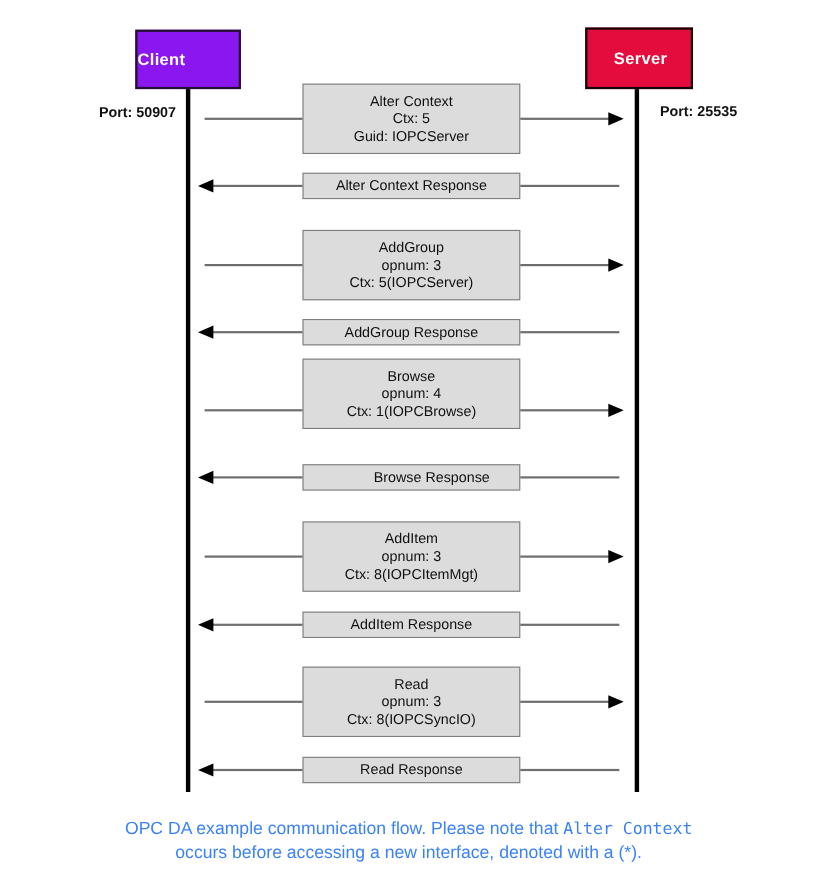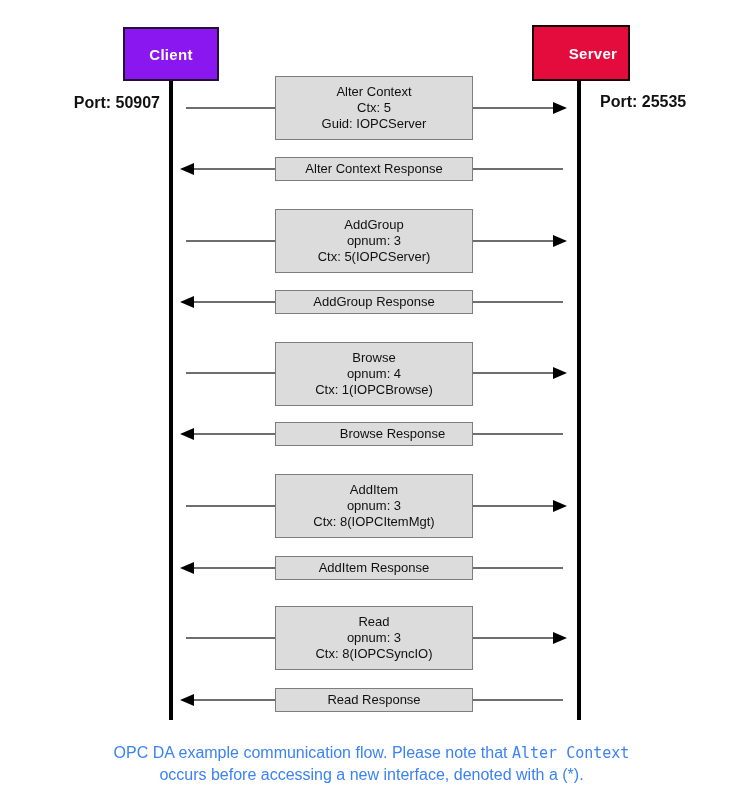--- a/index.html
+++ b/index.html
@@ -1,30 +1,30 @@
 <!DOCTYPE html>
 <html><head>
 <meta charset="utf-8">
 <style>
   html,body { margin:0; padding:0; background:#ffffff; }
   #canvas {
     position:relative; width:743px; height:793px; background:#ffffff;
     font-family:"Liberation Sans", sans-serif; overflow:hidden;
   }
   .actor-box {
-    position:absolute; display:flex; align-items:center; justify-content:center;
+    position:absolute; display:flex; align-items:center; 
     color:#ffffff; font-weight:bold; font-size:15px; letter-spacing:0.3px;
     box-sizing:border-box;
   }
   #client-box { left:123px; top:27px; width:96px; height:54px; border:2px solid #241032; }
   #server-box { left:532px; top:25px; width:98px; height:56px; border:2px solid #140407;padding-left:24px; }
   .lifeline { position:absolute; width:4px; background:#000000; top:81px; height:639px; }
   #client-lifeline { left:169px; }
   #server-lifeline { left:577px; }
-  .port-label { position:absolute; font-size:16px; font-weight:bold; color:#111111; white-space:nowrap; }
+  .port-label { position:absolute; font-size:13px; font-weight:bold; color:#111111; white-space:nowrap; }
   #client-port { top:94px; right:583px; text-align:right; }
   #server-port { top:93px; left:600px; }
   .msg-line { position:absolute; height:2px; background:#6e6e6e; }
   .arrowhead { position:absolute; width:0; height:0; border-top:6px solid transparent; border-bottom:6px solid transparent; }
   .arrowhead.right { border-left:14px solid #000000; }
   .arrowhead.left  { border-right:14px solid #000000; }
   .msg-box {
     position:absolute; left:275px; width:198px; box-sizing:border-box;
     background:#dcdcdc; border:1.5px solid #7d7d7d;
     display:flex; flex-direction:column; align-items:center; justify-content:center;
@@ -72,21 +72,21 @@
         <div>opnum: 3</div>
         <div>Ctx: 5(IOPCServer)</div>
       </div>
       <div class="msg-line" style="left: 186px; width: 377px; top: 301px;"></div>
       <div class="arrowhead left" style="top: 296px; left: 180px;"></div>
       <div class="msg-box" style="top: 290px; height: 24px;">
         <div>AddGroup Response</div>
       </div>
       <div class="msg-line" style="left: 186px; width: 377px; top: 372px;"></div>
       <div class="arrowhead right" style="top: 367px; left: 553px;"></div>
-      <div class="msg-box" style="top: 342px; height: 64px; align-items: center;">
+      <div class="msg-box" style="top: 326px; height: 64px; align-items: center;">
         <div>Browse</div>
         <div>opnum: 4</div>
         <div>Ctx: 1(IOPCBrowse)</div>
       </div>
       <div class="msg-line" style="left: 186px; width: 377px; top: 433px;"></div>
       <div class="arrowhead left" style="top: 428px; left: 180px;"></div>
       <div class="msg-box" style="top: 422px; height: 24px; padding-left: 37px;">
         <div>Browse Response</div>
       </div>
       <div class="msg-line" style="left: 186px; width: 377px; top: 505px;"></div>

